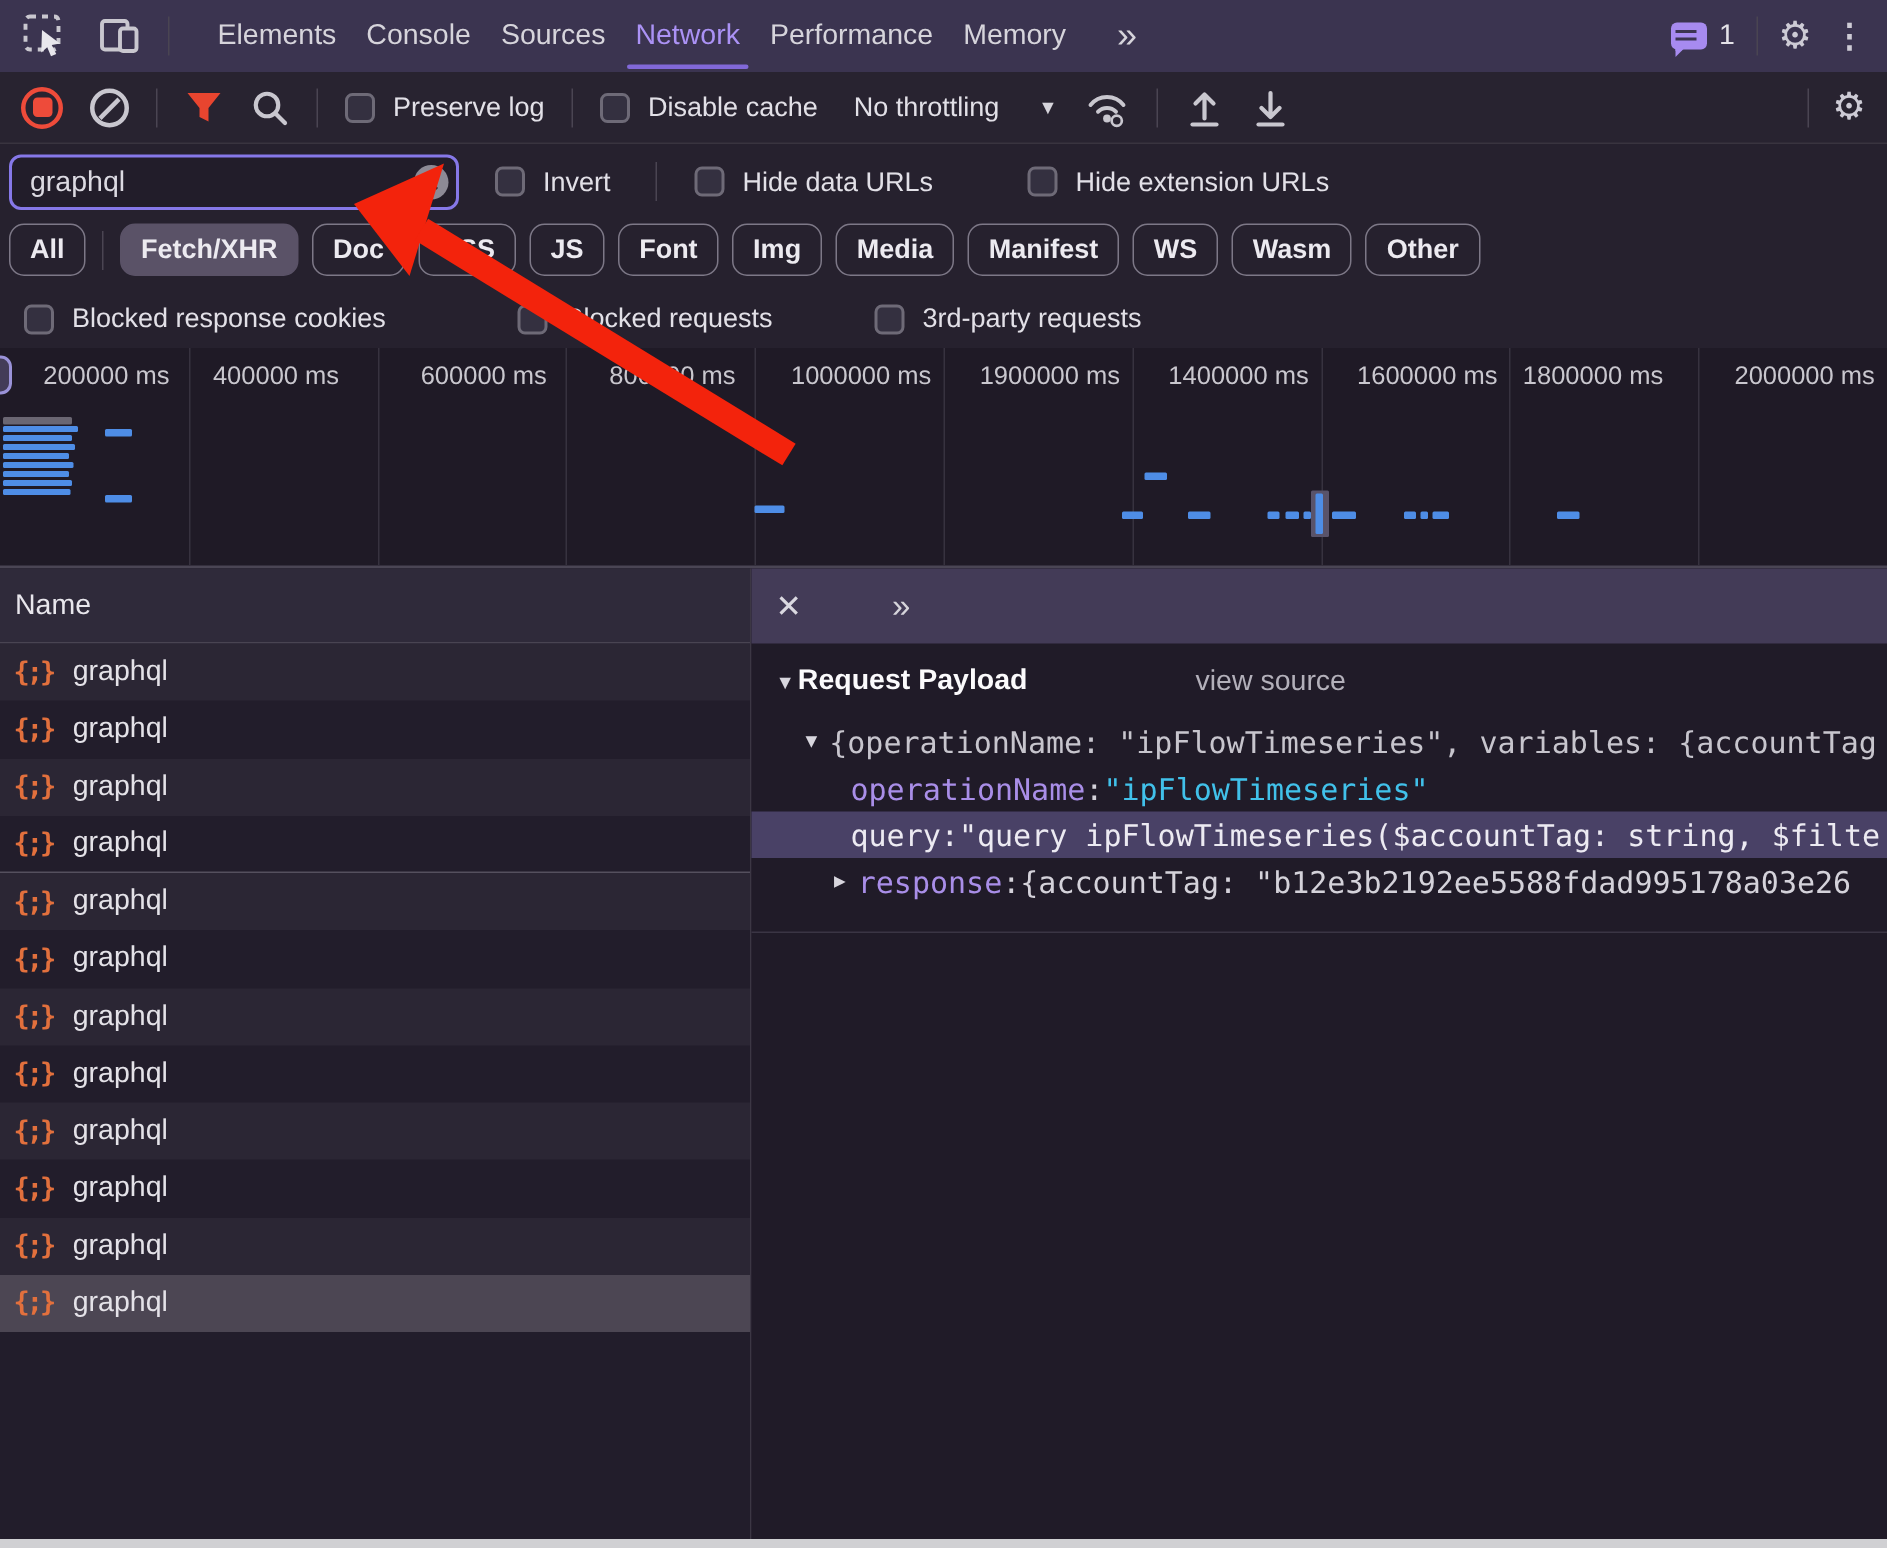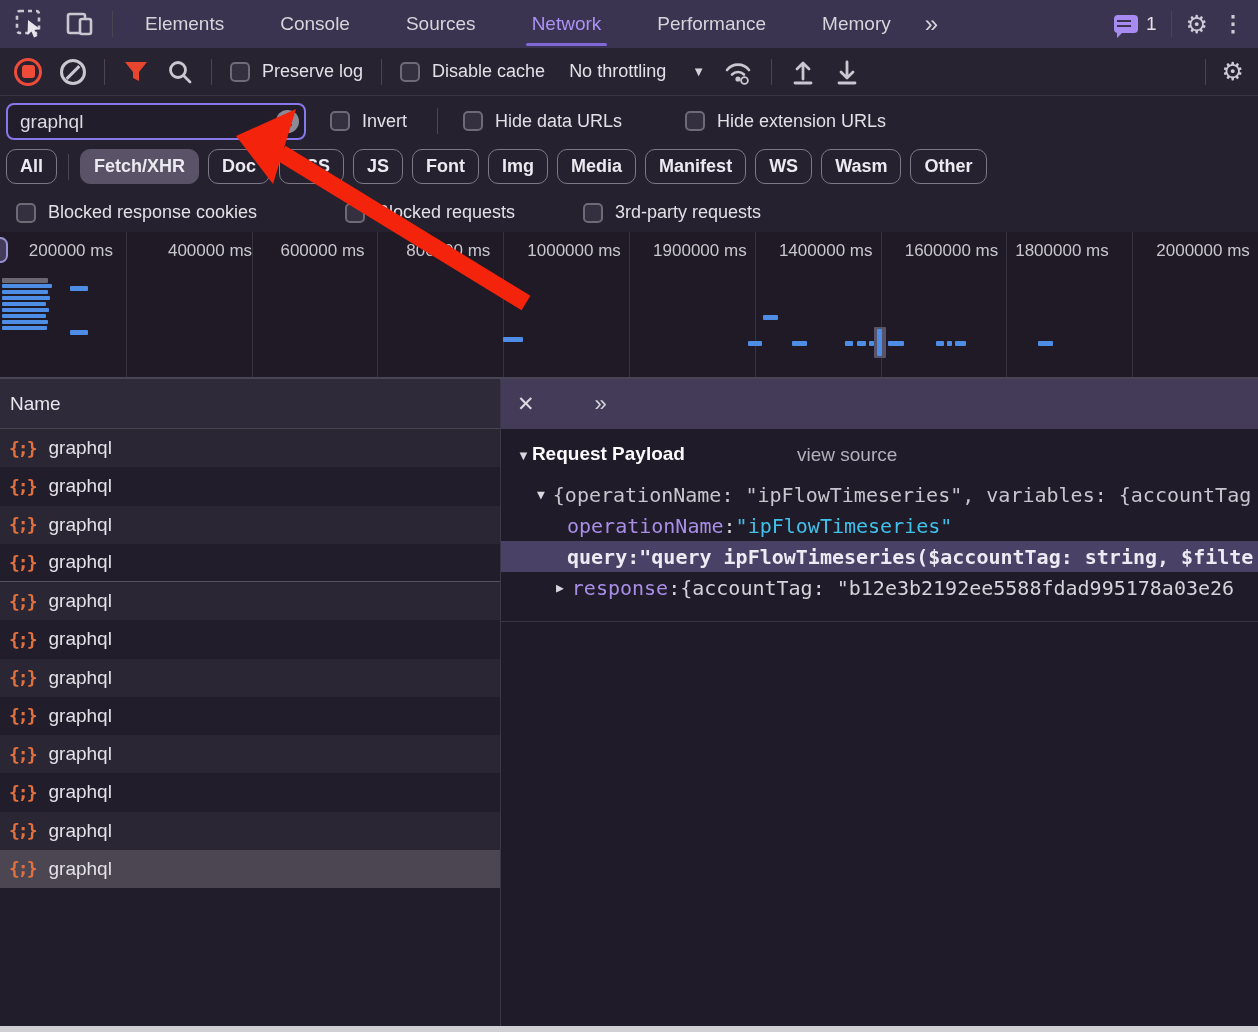--- a/index.html
+++ b/index.html
@@ -11,21 +11,21 @@
     color:#dedce4; -webkit-font-smoothing:antialiased;
   }
   .vdiv { width:1px; height:26px; background:#4a4552; }
 
   
   .topbar {
     position:absolute; left:0; top:0; width:1258px; height:48px;
     background:#3b3450; display:flex; align-items:center; gap:0;
   }
   .topbar .icon-btn { width:32px; height:32px; display:flex; align-items:center; justify-content:center; flex:none; }
-  .main-tabs { display:flex; align-items:center; height:48px; margin-left:32px; gap:56px; }
+  .main-tabs { display:flex; align-items:center; height:48px; margin-left:32px; gap:20px; }
   .main-tab { position:relative; height:48px; display:flex; align-items:center; font-size:19px; color:#d6d4db; cursor:default; white-space:nowrap; }
   .main-tab.active { color:#ab92f5; }
   .main-tab.active::after { content:""; position:absolute; left:-6px; right:-6px; bottom:2px; height:3px; background:#8168d8; border-radius:2px; }
   .more-tabs { font-size:24px; color:#d6d4db; margin-left:34px; letter-spacing:-2px; }
   .topbar-right { margin-left:auto; display:flex; align-items:center; gap:14px; padding-right:14px; }
   .issues-wrap { display:flex; align-items:center; gap:8px; }
   .bubble { position:relative; width:24px; height:18px; background:#a78bf0; border-radius:4px; }
   .bubble::before { content:""; position:absolute; left:3px; top:5px; width:14px; height:2px; background:#3b3450; box-shadow:0 5px 0 #3b3450; }
   .bubble::after { content:""; position:absolute; left:3px; bottom:-5px; border:4px solid transparent; border-top-color:#a78bf0; border-left-color:#a78bf0; }
   .issues-count { font-size:19px; color:#e4e2e8; }
@@ -94,21 +94,21 @@
   .dtab.active::after { content:""; position:absolute; left:-4px; right:-4px; bottom:3px; height:3px; background:#8168d8; border-radius:2px; }
   .dtab-more { font-size:22px; color:#d6d4db; margin-left:30px; letter-spacing:-2px; }
 
   .payload-head { position:absolute; left:0; top:64px; display:flex; align-items:baseline; }
   .tri { font-size:13px; color:#d8d6de; }
   .payload-title { font-size:19px; font-weight:bold; color:#fbfafc; margin-left:2px; }
   .view-source { font-size:19px; color:#b3b0ba; position:absolute; left:280px; top:1px; white-space:nowrap; }
 
   .ptree { position:absolute; left:0; top:100px; width:757px; font-family:"DejaVu Sans Mono",monospace; font-size:20px; }
   .prow { position:relative; height:31px; display:flex; align-items:center; white-space:nowrap; overflow:hidden; color:#c7c5cd; }
-  .prow.hl { background:#494166; color:#eceaf2;font-weight:bold; }
+  .prow.hl { background:#494166; color:#eceaf2; }
   .prow .tri { margin-right:8px; }
   .pkey { color:#a98ee8; }
   .pstr { color:#41c1ea; }
   .pplain { color:#d4d2da; }
   .prow.hl .pplain { color:#eceaf2; }
   .ptree-divider { position:absolute; left:0; top:242px; width:757px; height:1px; background:#3a3544; }
 
   .bottom-strip { position:absolute; left:0; top:1026px; width:1258px; height:6px; background:#d0d0d3; }
 
   
@@ -262,21 +262,21 @@
       <span class="cb"></span>
       <span class="tool-label">3rd-party requests</span>
     </span>
   </div>
 
   <div class="timeline" id="timeline">
     <span class="tl-pill"></span>
   <div class="tl-grid" style="left: 125.8px;"></div>
       <span class="tl-label" style="left: 70.9px;">200000 ms</span>
       <div class="tl-grid" style="left: 251.6px;"></div>
-      <span class="tl-label" style="left: 210px;">400000 ms</span>
+      <span class="tl-label" style="left: 184px;">400000 ms</span>
       <div class="tl-grid" style="left: 377.4px;"></div>
       <span class="tl-label" style="left: 322.5px;">600000 ms</span>
       <div class="tl-grid" style="left: 503.2px;"></div>
       <span class="tl-label" style="left: 448.3px;">800000 ms</span>
       <div class="tl-grid" style="left: 629px;"></div>
       <span class="tl-label" style="left: 574.1px;">1000000 ms</span>
       <div class="tl-grid" style="left: 754.8px;"></div>
       <span class="tl-label" style="left: 699.9px;">1900000 ms</span>
       <div class="tl-grid" style="left: 880.6px;"></div>
       <span class="tl-label" style="left: 825.7px;">1400000 ms</span>

